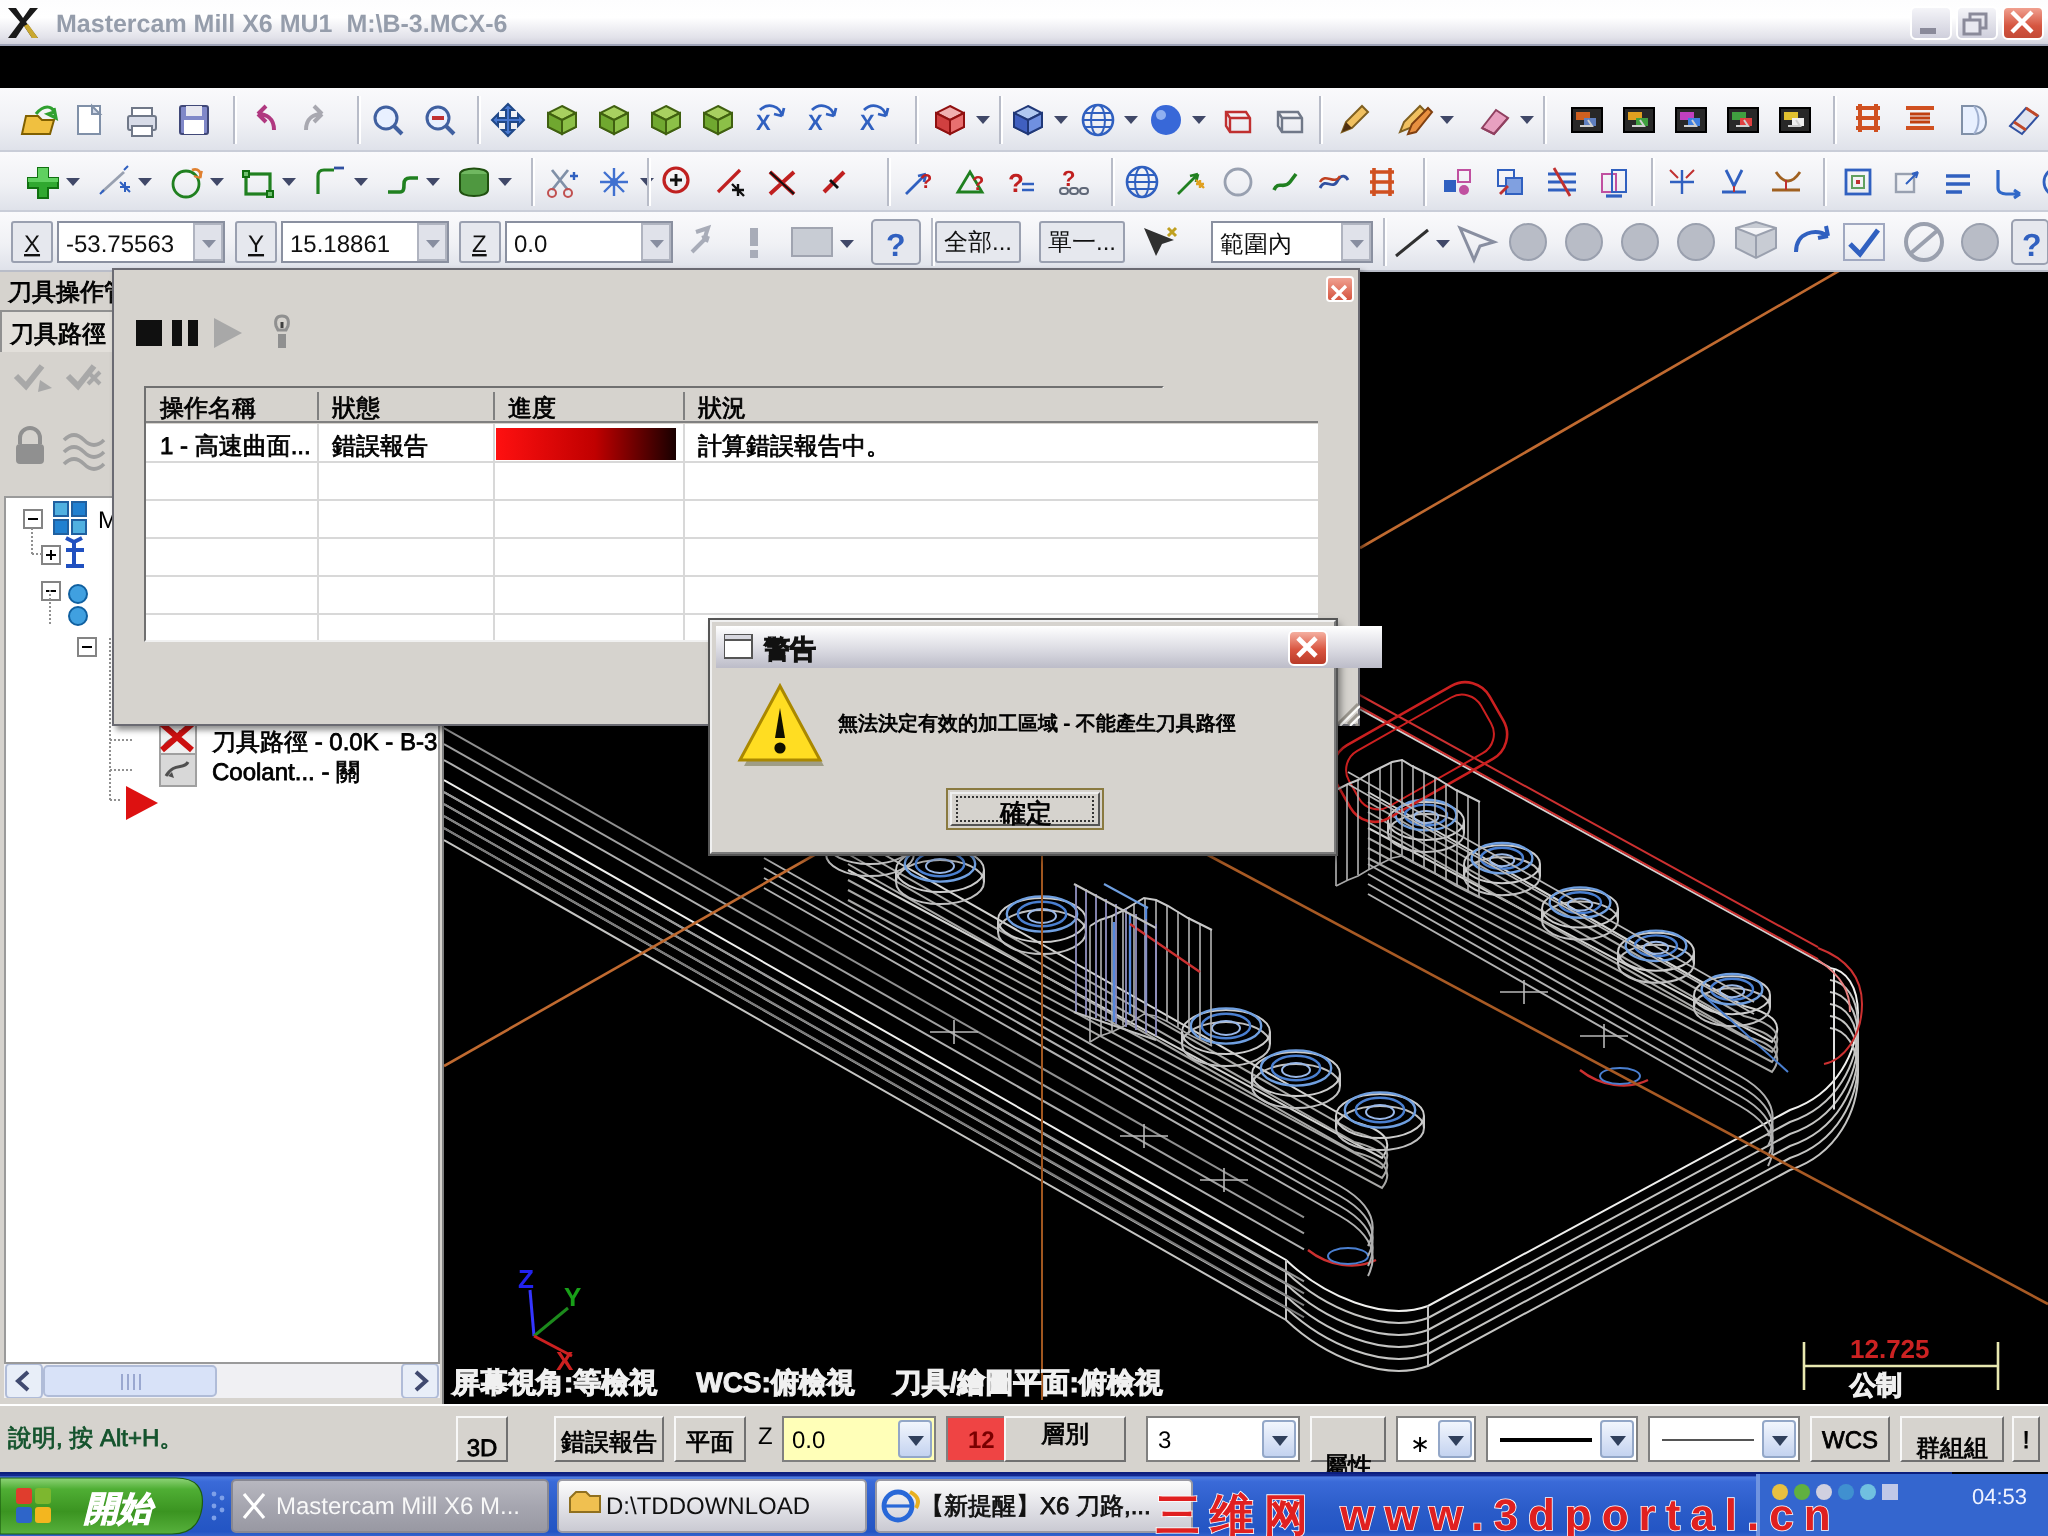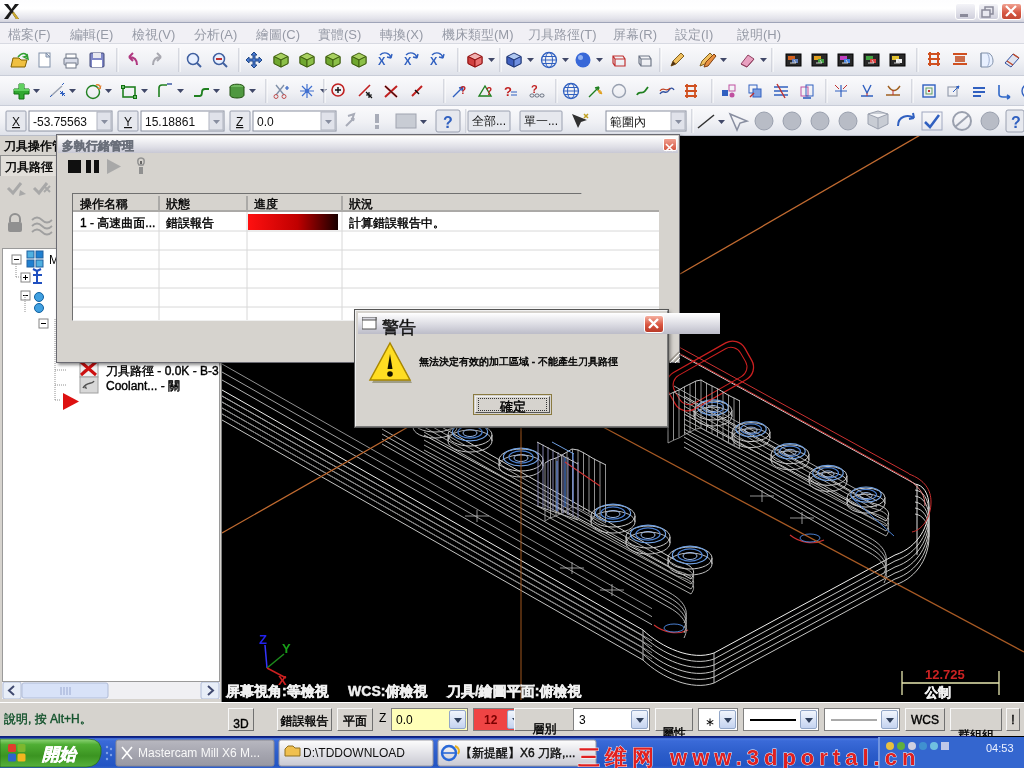--- a/index.html
+++ b/index.html
@@ -33,56 +33,43 @@
 .scombo .da{position:absolute;right:1px;top:1px;width:17px;height:19px;background:linear-gradient(#f2f6fd,#c4d3f0);border:1px solid #93a7c8;border-radius:2px}
 .da:after{content:"";position:absolute;left:4px;top:7px;border:4px solid transparent;border-top:5px solid #30405c}
 
 #task{left:0;top:736px;width:976px;height:32px;background:linear-gradient(#5381e2 0%,#3465d2 15%,#2b5ccb 60%,#2456c8 85%,#3767d6 100%);border-top:1px solid #0c1f7d}
 
 #mt{left:56px;top:134px;width:624px;height:229px;background:#d6d3ce;border:1px solid #6a6a72;box-shadow:2px 2px 3px rgba(0,0,0,.45)}
 #mthead{position:absolute;left:1px;top:1px;width:620px;height:17px;background:linear-gradient(#ffffff,#dcdce4 70%,#c8c8d4);font-size:12px;font-weight:bold;color:#6a6f7a;padding:2px 0 0 4px}
 #mttable{position:absolute;left:15px;top:58px;width:510px;height:128px;background:#fde047;border:1px solid #808080;border-color:#707070 #f0f0f0 #f0f0f0 #707070}
 
 #dlg{left:355px;top:310px;width:313px;height:117px;background:#d6d3ce;border:1px solid #7a7a7a;border-top-color:#f0f0f0;border-left-color:#f0f0f0;outline:1px solid #555;box-shadow:2px 2px 4px rgba(0,0,0,.5)}
-#dlghead{position:absolute;left:2px;top:2px;width:362px;height:21px;background:linear-gradient(#ffffff,#d8d8e0 60%,#bcbcc8);font-size:17px;font-weight:normal;color:#111;padding:3px 0 0 24px}
+#dlghead{position:absolute;left:2px;top:2px;width:333px;height:21px;background:linear-gradient(#ffffff,#d8d8e0 60%,#bcbcc8);font-size:13px;font-weight:bold;color:#111;padding:3px 0 0 24px}
 .cjk{white-space:nowrap}
 .ink{-webkit-text-stroke:0.45px}
 #status .cjk,#status .sbtn{-webkit-text-stroke:0.4px}
 </style></head>
 <body>
 <div id="root">
  <div id="title" class="abs">
    <svg class="abs" style="left:3px;top:3px" width="17" height="17" viewBox="0 0 17 17">
         <path d="M1 1 L7 8 L1 16 L5 16 L9 10 L13 16 L16 16 L10 8 L16 1 L12 1 L8.5 6 L5 1 Z" fill="#1a1a1a"></path>
         <path d="M9 10 L13 16 L16 16 L11 9Z" fill="#caa830"></path>
       </svg>
+   <span class="abs txt cjk">Mastercam Mill X6 MU1&nbsp;&nbsp;M:\B-3.MCX-6</span>
    <div class="abs wbtn" style="left:955px;background:linear-gradient(#f4f4f8,#cfcfdc)">
         <div class="abs" style="left:4px;top:10px;width:8px;height:3px;background:#8a8a9a"></div>
       </div>
    <div class="abs wbtn" style="left:978px;background:linear-gradient(#f4f4f8,#cfcfdc)"><svg width="19" height="15">
           <rect x="6" y="3" width="8" height="7" fill="none" stroke="#8a8a9a" stroke-width="1.5"></rect>
           <rect x="3" y="6" width="8" height="7" fill="#e8e8f0" stroke="#8a8a9a" stroke-width="1.5"></rect>
         </svg></div>
    <div class="abs wbtn" style="left:1001px;width:21px;background:linear-gradient(#f0a090,#d55540 60%,#c34a36)"><svg width="19" height="15">
           <path d="M4 2 L14 12 M14 2 L4 12" stroke="#fff" stroke-width="2.2"></path>
         </svg></div>
- </div>
- <div id="menu" class="abs">
-  <span class="cjk" style="left:8px">檔案(F)</span>
-      <span class="cjk" style="left:70px">編輯(E)</span>
-      <span class="cjk" style="left:132px">檢視(V)</span>
-      <span class="cjk" style="left:194px">分析(A)</span>
-      <span class="cjk" style="left:256px">繪圖(C)</span>
-      <span class="cjk" style="left:318px">實體(S)</span>
-      <span class="cjk" style="left:380px">轉換(X)</span>
-      <span class="cjk" style="left:442px">機床類型(M)</span>
-      <span class="cjk" style="left:528px">刀具路徑(T)</span>
-      <span class="cjk" style="left:613px">屏幕(R)</span>
-      <span class="cjk" style="left:675px">設定(I)</span>
-      <span class="cjk" style="left:737px">說明(H)</span>
  </div>
  <div id="row1" class="abs tb"><svg id="svg1" width="1024" height="32">
         <g transform="translate(10,7)">
           <path d="M1 16 L3 7 L9 7 L11 9 L17 9 L15 16 Z" fill="#f0c040" stroke="#806000"></path>
           <path d="M8 6 C12 1 16 2 17 5 L14 6 L18 8 L17 3" fill="none" stroke="#30a030" stroke-width="1.6"></path>
         </g>
 <g transform="translate(36,7)">
           <rect x="3" y="2" width="11" height="14" fill="#fff" stroke="#8090a8"></rect>
           <path d="M10 2 L14 6 L10 6 Z" fill="#d0d8e8" stroke="#8090a8"></path>
         </g>
@@ -751,21 +738,20 @@
 <rect x="1" y="0" width="18" height="17" rx="2" fill="#e8eef8" stroke="#b0bcd8"></rect>
 <rect x="199" y="0" width="18" height="17" rx="2" fill="#e8eef8" stroke="#b0bcd8"></rect>
 <path d="M12 4 l-5 4.5 l5 4.5" fill="none" stroke="#404a70" stroke-width="2"></path>
 <path d="M206 4 l5 4.5 l-5 4.5" fill="none" stroke="#404a70" stroke-width="2"></path>
 <rect x="20" y="1" width="86" height="15" rx="2" fill="#d8e2f8" stroke="#b0bcd8"></rect>
 <path d="M59 5 v8 M62 5 v8 M65 5 v8 M68 5 v8" stroke="#9aa8d0"></path>
 </svg></div>
    </div>
  </div>
  <div id="mt" class="abs">
-   <div id="mthead" class="cjk ink">多執行緒管理</div>
    <div class="abs" style="left:606px;top:3px;width:14px;height:13px;background:linear-gradient(#f0a090,#d55540);border:1px solid #fff;border-radius:2px"><svg width="12" height="11">
           <path d="M2 2 L9 9 M9 2 L2 9" stroke="#fff" stroke-width="1.6"></path>
         </svg></div>
    <svg class="abs" style="left:0;top:18px" width="622" height="40" id="mtbar">
         <svg width="622" height="40">
 <rect x="11" y="7" width="13" height="13" fill="#101010"></rect>
 <rect x="29" y="7" width="5" height="13" fill="#101010"></rect>
           <rect x="37" y="7" width="5" height="13" fill="#101010"></rect>
 <path d="M50 6 L64 13.5 L50 21 Z" fill="#a8a8a8"></path>
 <rect x="82" y="14" width="4" height="7" fill="#909090"></rect>
@@ -840,38 +826,38 @@
 <div class="sbtn cjk" style="left:337px;width:36px;padding-top:4px">平面</div>
 <span class="abs" style="left:379px;top:8px">Z</span>
 <div class="scombo" style="left:391px;width:77px;background:#ffffb8">
         <span style="position:absolute;left:4px;top:4px">0.0</span>
         <div class="da"></div>
       </div>
 <div class="scombo" style="left:473px;width:53px;background:#ef4444">
         <span style="position:absolute;left:10px;top:4px;color:#7a0000;font-weight:bold">12</span>
         <div class="da"></div>
       </div>
-<div class="sbtn cjk" style="left:514px;width:61px;padding-top:12px">層別</div>
+<div class="sbtn cjk" style="left:502px;width:61px;padding-top:0">層別</div>
 <div class="scombo" style="left:573px;width:77px">
         <span style="position:absolute;left:5px;top:4px">3</span>
         <div class="da"></div>
       </div>
 <div class="sbtn cjk" style="left:655px;width:38px;padding-top:16px">屬性</div>
 <div class="scombo" style="left:698px;width:40px">
         <span style="position:absolute;left:6px;top:6px">∗</span>
         <div class="da"></div>
       </div>
 <div class="scombo" style="left:743px;width:76px"><svg width="54" height="21">
           <line x1="6" y1="11" x2="52" y2="11" stroke="#000" stroke-width="2"></line>
         </svg><div class="da"></div></div>
 <div class="scombo" style="left:824px;width:76px"><svg width="54" height="21">
           <line x1="6" y1="11" x2="52" y2="11" stroke="#555" stroke-width="1"></line>
         </svg><div class="da"></div></div>
 <div class="sbtn" style="left:905px;width:40px;padding-top:4px">WCS</div>
-<div class="sbtn cjk" style="left:950px;width:52px;padding-top:18px">群組組</div>
+<div class="sbtn cjk" style="left:950px;width:52px;padding-top:7px">群組組</div>
 <div class="sbtn" style="left:1006px;width:14px;padding-top:4px">!</div>
     </div>
  <div id="task" class="abs"><svg width="1024" height="32">
 <defs>
 <linearGradient id="tg" x1="0" y1="0" x2="0" y2="1">
             <stop offset="0" stop-color="#5a87e8"></stop>
             <stop offset="0.12" stop-color="#3a6ad8"></stop>
             <stop offset="0.55" stop-color="#2b5cc9"></stop>
             <stop offset="0.9" stop-color="#2355c4"></stop>
             <stop offset="1" stop-color="#3b6ad0"></stop>

